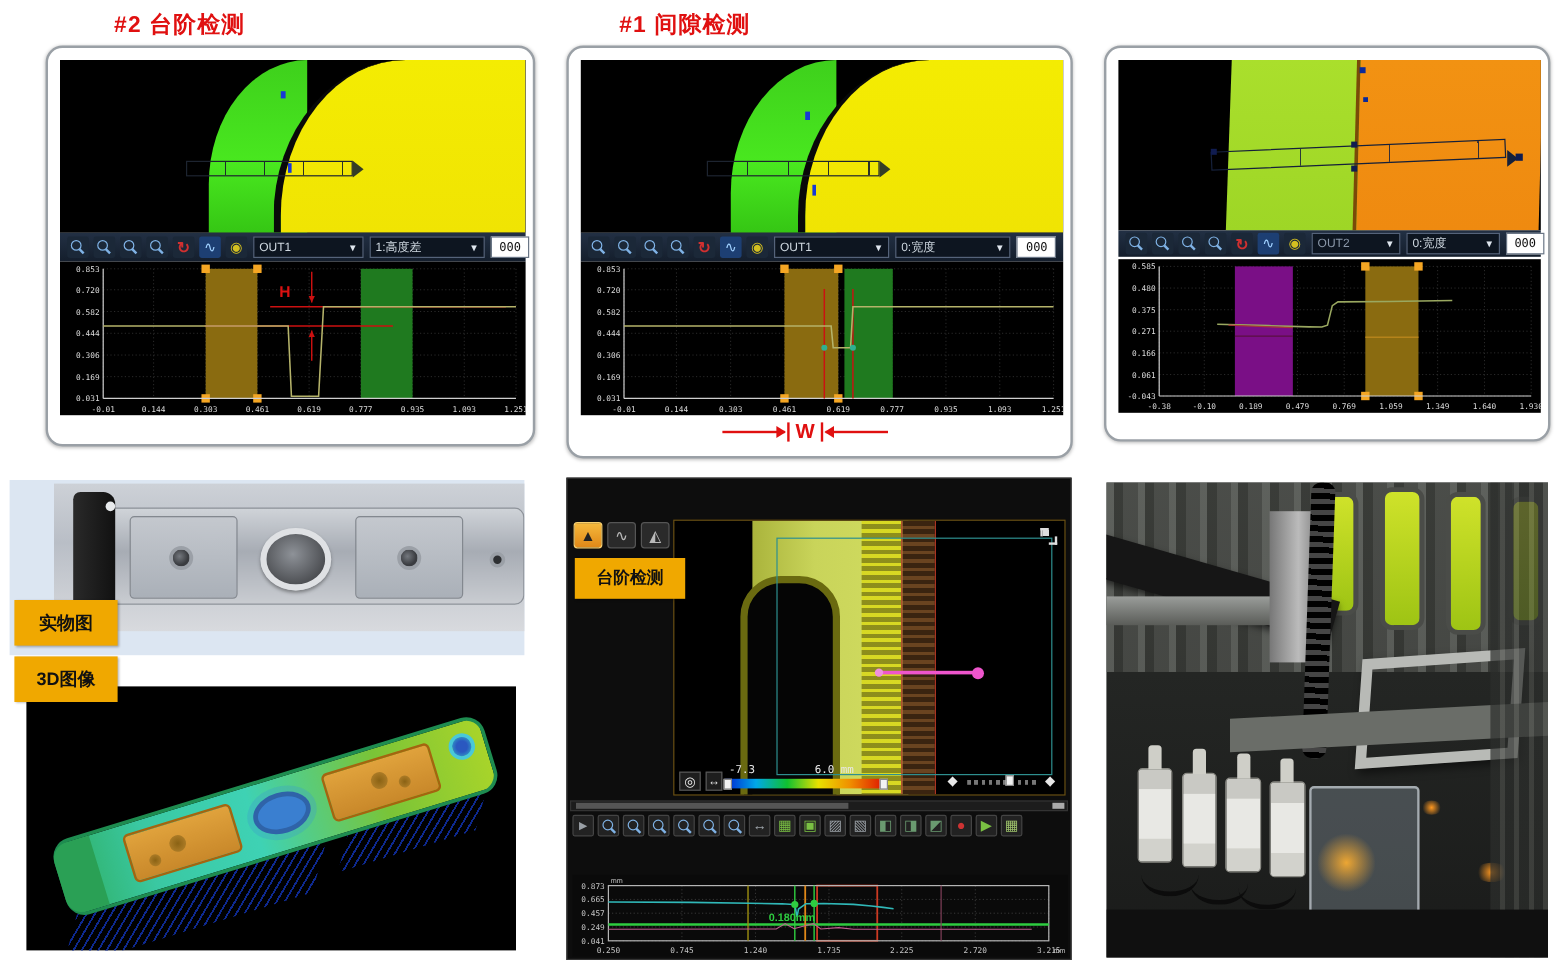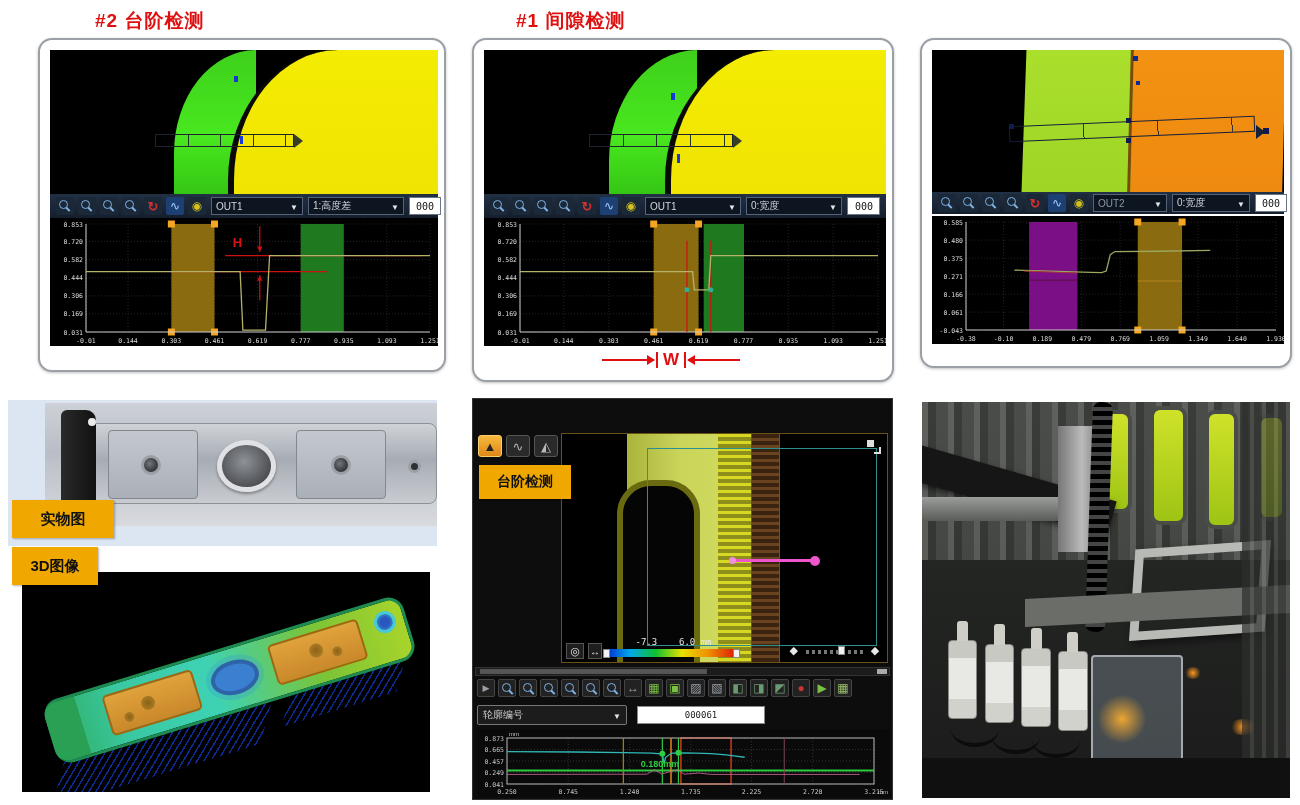--- a/index.html
+++ b/index.html
@@ -400,21 +400,21 @@
     <div class="metal-bar"></div>
     <div class="metal-clip"></div>
     <div class="clip-hole"></div>
     <div class="metal-plate" style="left:16%; width:23%;"></div>
     <div class="screw" style="left:24.5%; top:42%;"></div>
     <div class="oval"></div>
     <div class="metal-plate" style="left:64%; width:23%;"></div>
     <div class="screw" style="left:73%; top:42%;"></div>
     <div class="small-hole" style="left:92.5%; top:46%;"></div>
   </div>
-  <div class="amber-label" style="left:12px; top:500px; width:102px; height:38px;">实物图</div>
+  <div class="amber-label" style="left:12px; top:500px; width:86px; height:38px;">实物图</div>
 
   <div class="amber-label" style="left:12px; top:547px; width:86px; height:38px;">3D图像</div>
   <div class="photo-3d" style="left:22px; top:572px; width:408px; height:220px;">
     <div class="bar3d">
       <div class="fringe" style="left:-2%; bottom:-55%; width:58%; height:60%; transform:skewX(-32deg);"></div>
       <div class="fringe" style="left:62%; bottom:-40%; width:32%; height:45%; transform:skewX(-32deg);"></div>
       <div class="bar3d-body"></div>
       <div style="position:absolute; left:0; top:4%; width:9%; height:92%; background:#2aa055; border-radius:14px 0 0 14px;"></div>
       <div class="pad3d" style="left:16%; width:25%;">
         <div class="pad-dot" style="left:38%; top:30%;"></div>
@@ -444,21 +444,21 @@
         <div class="part-dark"></div>
       </div>
       <div class="stripes"></div>
       <div class="redcol"></div>
       <div class="teal-box"></div>
       <div class="magenta-arrow"></div>
       <div class="fs-icon"></div>
       <div class="cbar-row">
         <span class="cbar-box icon-target" style="left:4px; bottom:0;"></span>
         <span class="cbar-box icon-span" style="left:26px; bottom:0; width:14px;"></span>
-        <span class="range-lbl" style="left:14%;margin-left:28px;">-7.3</span>
+        <span class="range-lbl" style="left:14%;">-7.3</span>
         <span class="range-lbl" style="left:36%;">6.0 mm</span>
         <div class="cbar" style="left:13%; width:40%;"></div>
         <span class="cbar-handle" style="left:12.5%; bottom:1px;"></span>
         <span class="cbar-handle" style="left:52.5%; bottom:1px;"></span>
         <span class="diamond" style="left:70%;">◆</span>
         <div class="dot-slider" style="left:75%; width:18%;">
           <span class="cbar-handle" style="left:55%;"></span>
         </div>
         <span class="diamond" style="left:95%;">◆</span>
       </div>
@@ -483,27 +483,20 @@
         <span class="tbi icon-mask-1"></span>
         <span class="tbi icon-mask-2"></span>
         <span class="tbi icon-roi-1"></span>
         <span class="tbi icon-roi-2"></span>
         <span class="tbi icon-roi-3"></span>
         <span class="tbi icon-record"></span>
         <span class="tbi icon-export"></span>
         <span class="tbi icon-result"></span>
       </div>
 
-    <div class="profile-row" style="left:4px; top:306px;">
-      <div class="dd-dark" style="width:150px;">
-        <span class="txt" style="flex:1">轮廓编号</span>
-          <span class="dd-caret"></span>
-      </div>
-      <div class="pfield">000061</div>
-    </div>
 
     <div class="chart" style="left:4px; top:330px; width:413px; height:68px; background:#0a0a0a;">
         <svg width="413" height="68" style="display:block">
           <line x1="30" y1="9" x2="30" y2="55" stroke="#4a4a4a" stroke-dasharray="1,2" stroke-width="0.6"></line>
           <line x1="91.26981450252951" y1="9" x2="91.26981450252951" y2="55" stroke="#4a4a4a" stroke-dasharray="1,2" stroke-width="0.6"></line>
           <line x1="152.53962900505903" y1="9" x2="152.53962900505903" y2="55" stroke="#4a4a4a" stroke-dasharray="1,2" stroke-width="0.6"></line>
           <line x1="213.80944350758855" y1="9" x2="213.80944350758855" y2="55" stroke="#4a4a4a" stroke-dasharray="1,2" stroke-width="0.6"></line>
           <line x1="274.460370994941" y1="9" x2="274.460370994941" y2="55" stroke="#4a4a4a" stroke-dasharray="1,2" stroke-width="0.6"></line>
           <line x1="335.73018549747053" y1="9" x2="335.73018549747053" y2="55" stroke="#4a4a4a" stroke-dasharray="1,2" stroke-width="0.6"></line>
           <line x1="397" y1="9" x2="397" y2="55" stroke="#4a4a4a" stroke-dasharray="1,2" stroke-width="0.6"></line>

